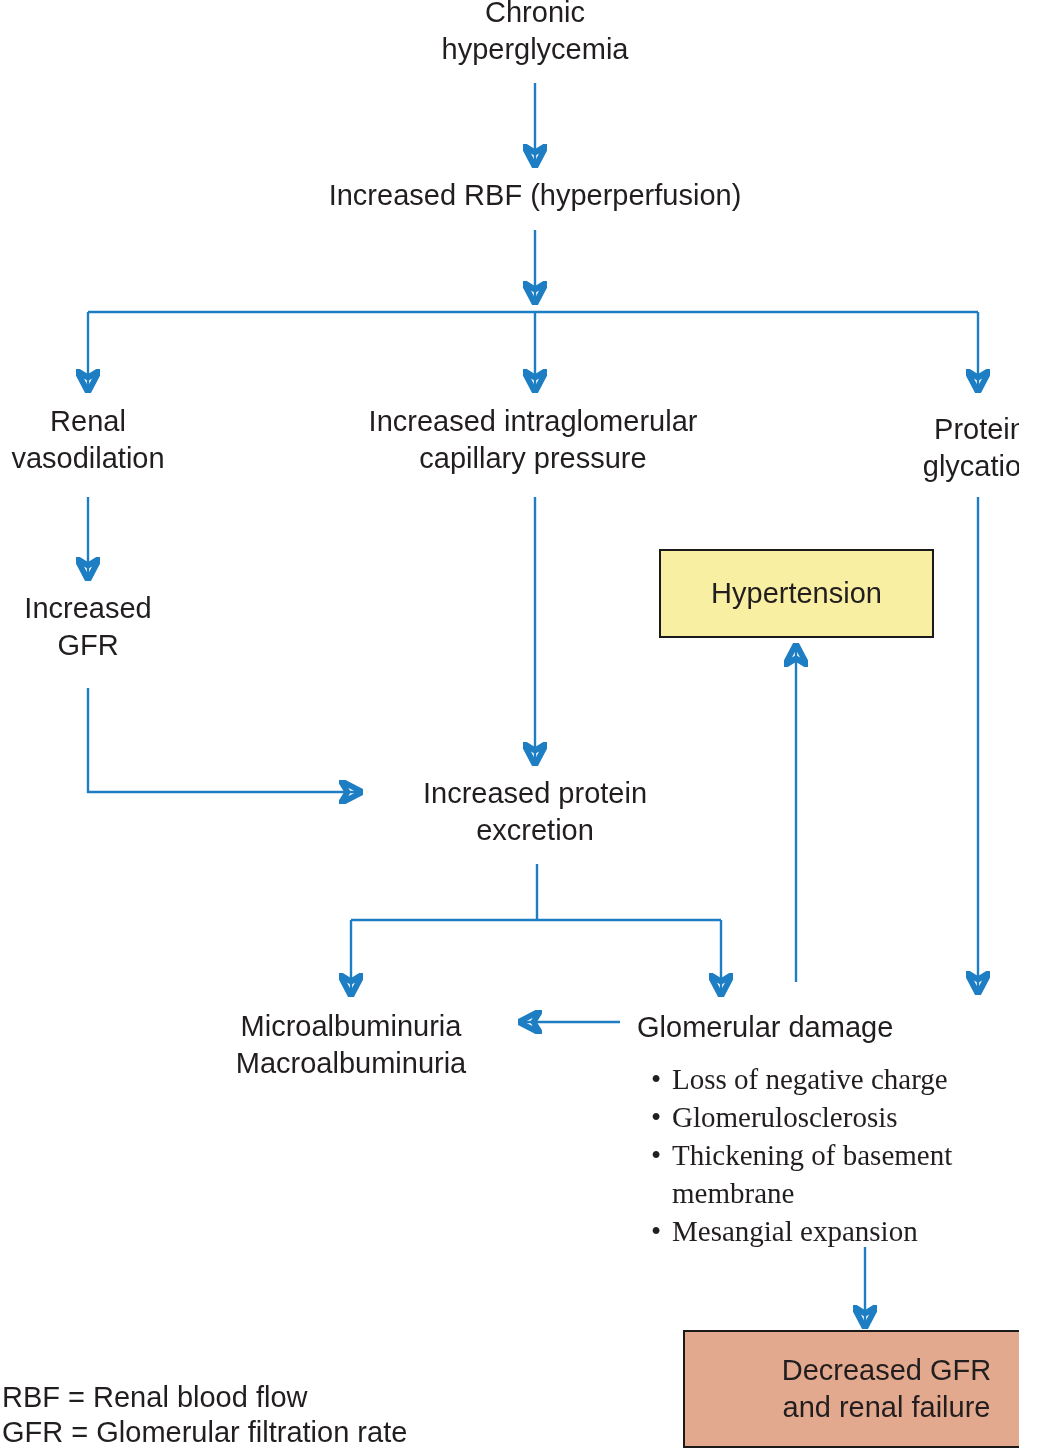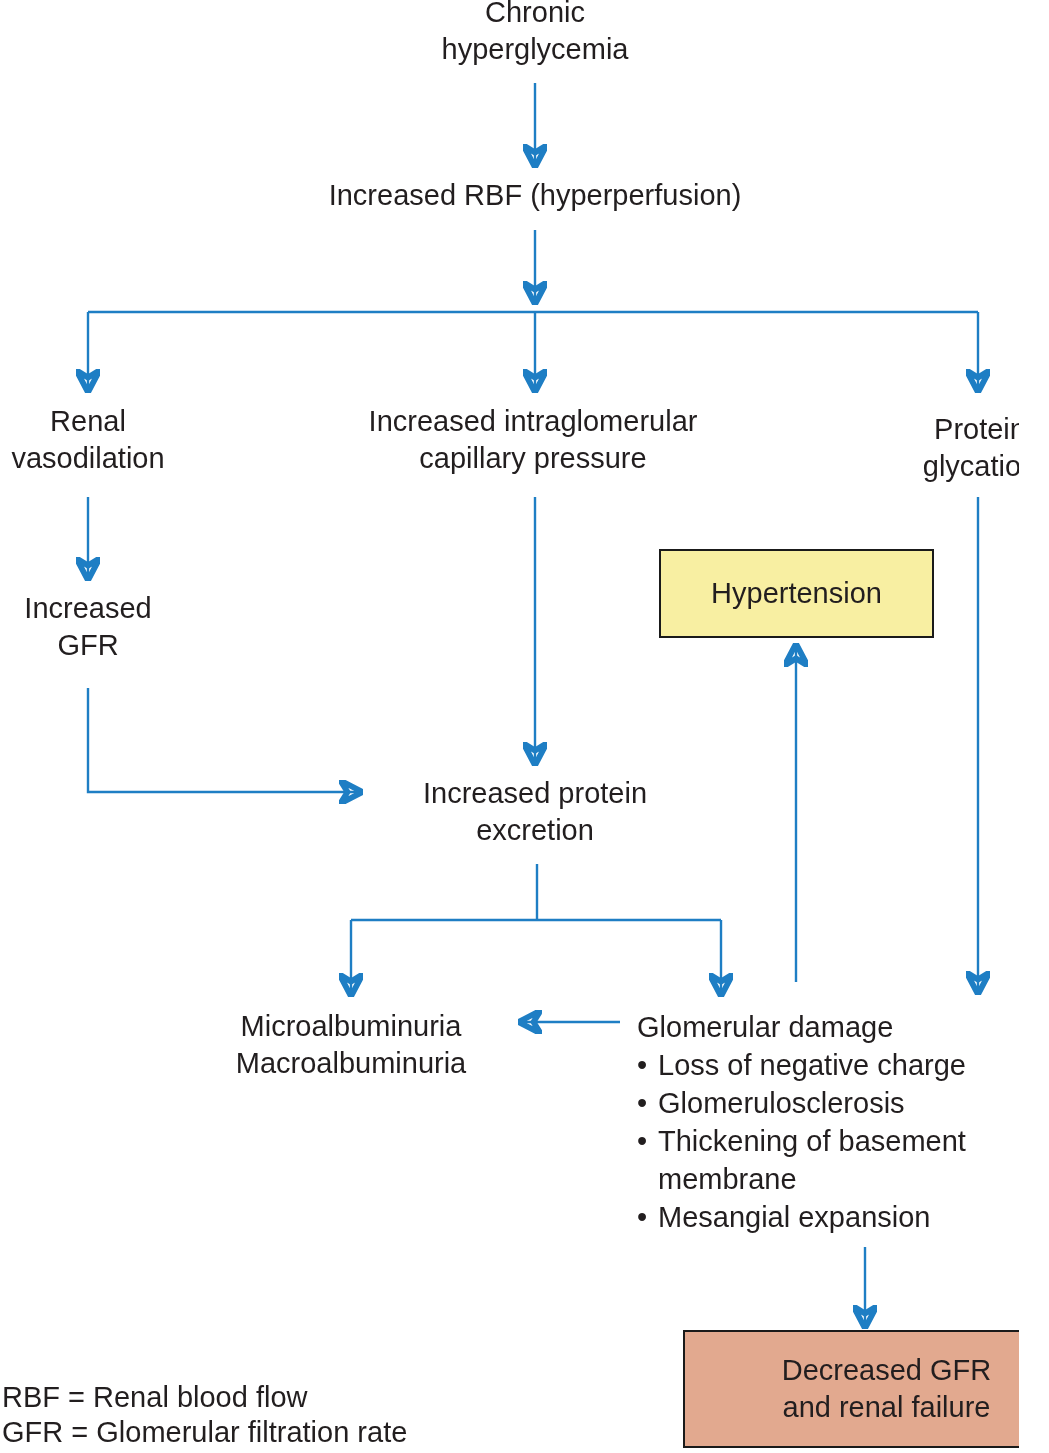--- a/index.html
+++ b/index.html
@@ -31,21 +31,21 @@
   }
   .box{
     position:absolute;box-sizing:border-box;
     border:2.5px solid var(--box-border);
     display:flex;align-items:center;justify-content:center;
     font-size:29px;line-height:37px;text-align:center;white-space:pre-line;
   }
   .box.yellow{background:var(--box-yellow);}
   .box.salmon{background:var(--box-salmon);padding-left:45px;}
   .gd-block{position:absolute;left:637px;top:1008px;font-size:29px;line-height:38px;}
-  .gd-block ul{margin:0;padding:0;list-style:none;max-width:385px;}
+  .gd-block ul{margin:14px;padding:0;list-style:none;max-width:385px;font-family:Liberation Serif, serif;}
   .gd-block li{position:relative;padding-left:21px;}
   .gd-block li::before{content:"\2022";position:absolute;left:0;top:0;}
   .legend{position:absolute;left:2px;top:1380px;font-size:29px;line-height:34.5px;}
 </style>
 </head>
 <body>
 
 <div class="stage">
 
   <svg class="arrows" viewBox="0 0 1049 1453" xmlns="http://www.w3.org/2000/svg" aria-hidden="true">

